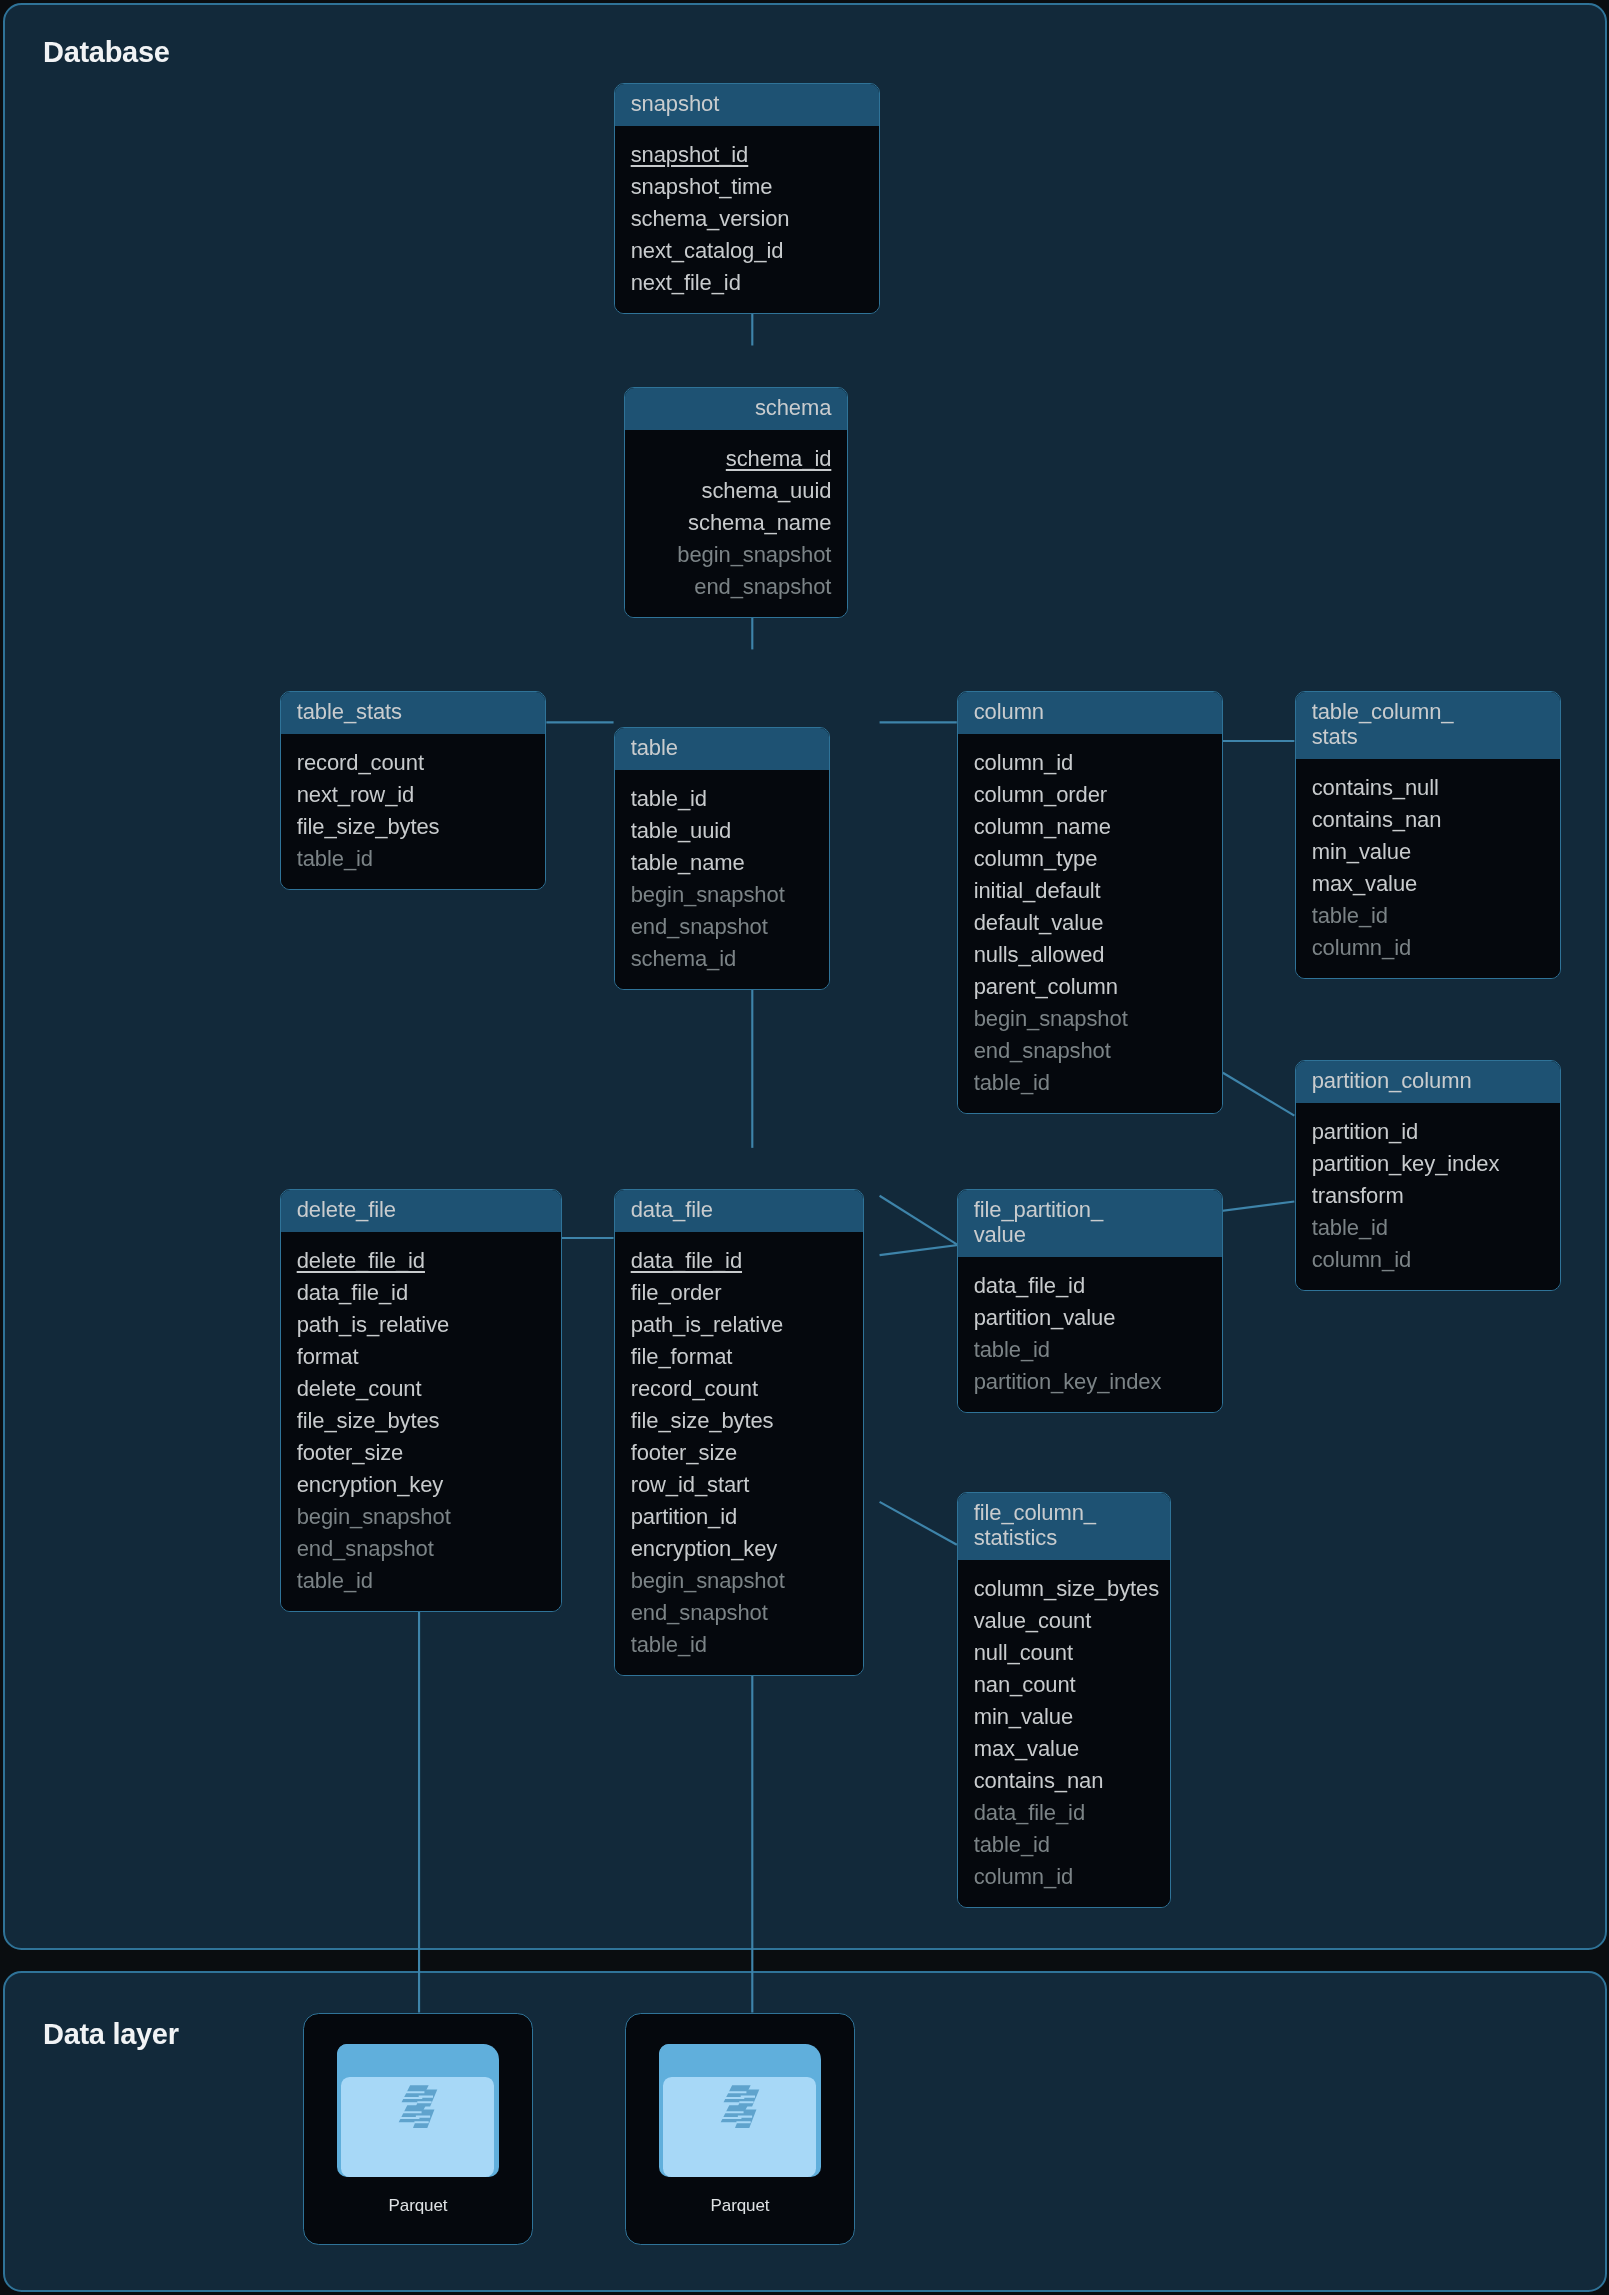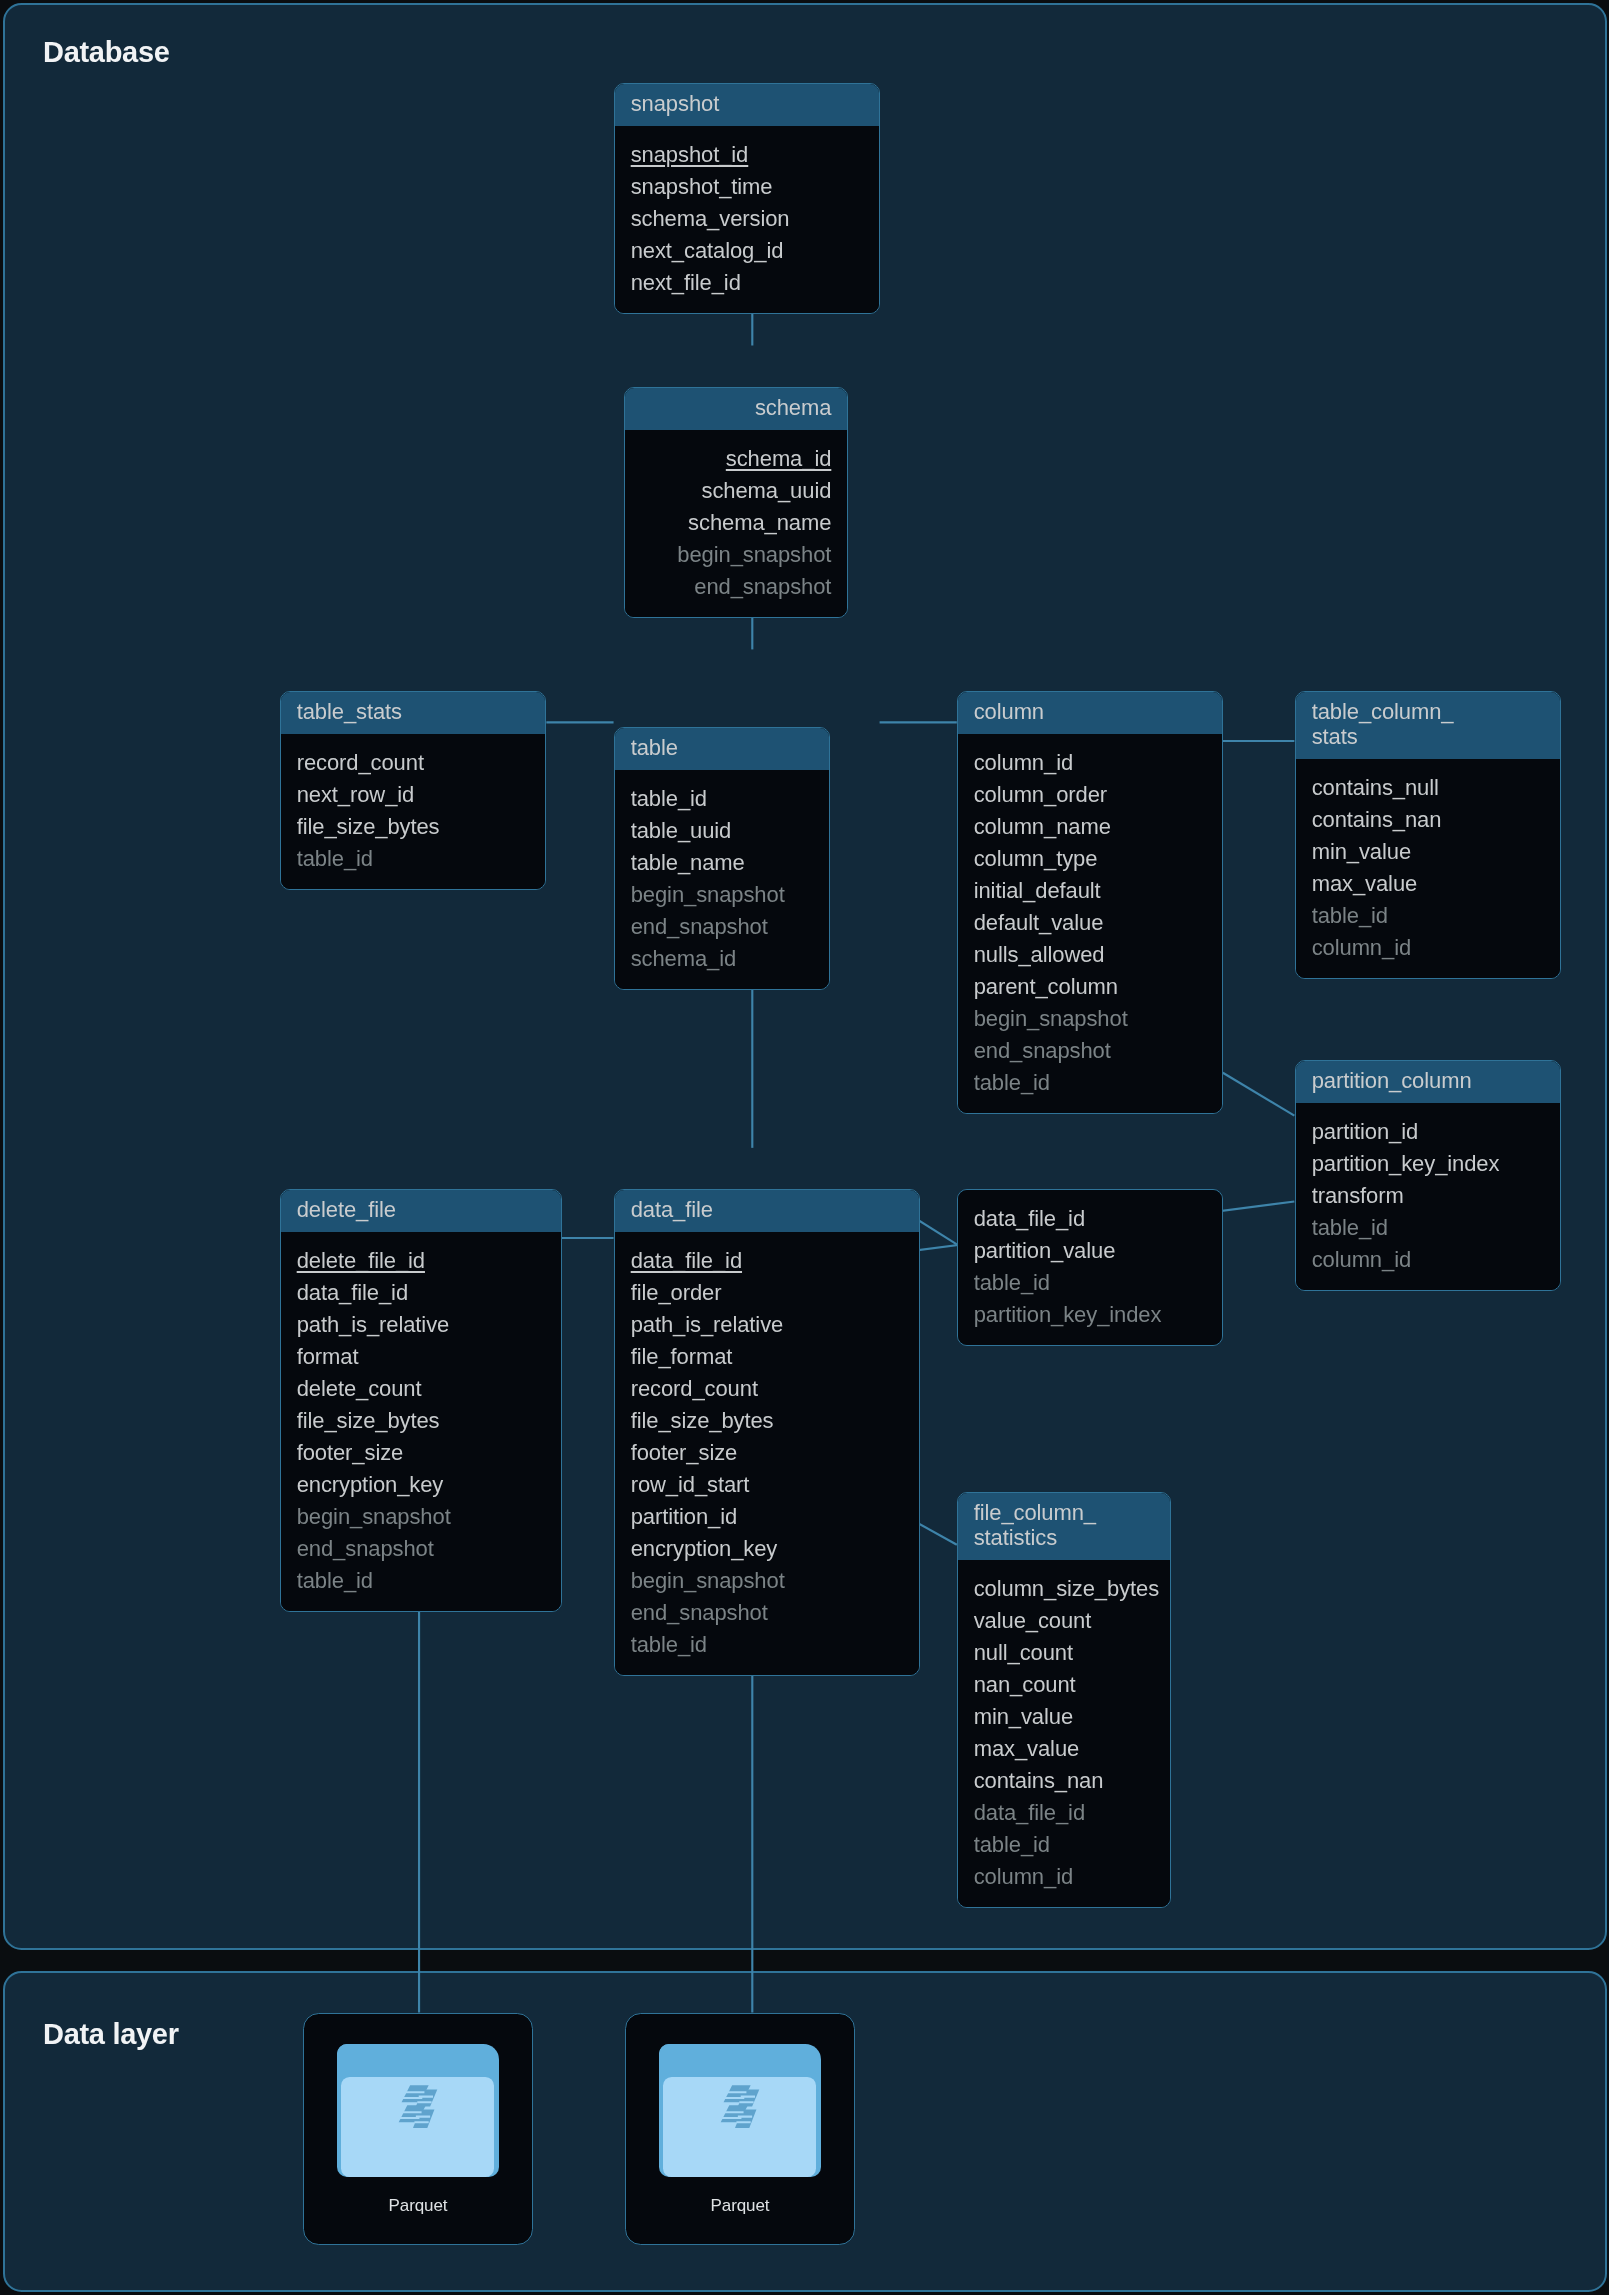--- a/index.html
+++ b/index.html
@@ -243,39 +243,40 @@
           <div class="field">format</div>
           <div class="field">delete_count</div>
           <div class="field">file_size_bytes</div>
           <div class="field">footer_size</div>
           <div class="field">encryption_key</div>
           <div class="field fk">begin_snapshot</div>
           <div class="field fk">end_snapshot</div>
           <div class="field fk">table_id</div>
         </div>
       </div>
-      <div class="entity" style="left: 614px; top: 1148px; width: 306px;">
+      <div class="entity" style="left: 614px; top: 1148px; width: 250px;">
         <div class="entity-header">data_file</div>
         <div class="entity-body">
           <div class="field pk">data_file_id</div>
           <div class="field">file_order</div>
           <div class="field">path_is_relative</div>
           <div class="field">file_format</div>
           <div class="field">record_count</div>
           <div class="field">file_size_bytes</div>
           <div class="field">footer_size</div>
           <div class="field">row_id_start</div>
           <div class="field">partition_id</div>
           <div class="field">encryption_key</div>
           <div class="field fk">begin_snapshot</div>
           <div class="field fk">end_snapshot</div>
           <div class="field fk">table_id</div>
         </div>
       </div>
       <div class="entity" style="left: 957px; top: 1148px; width: 266px;">
+        <div class="entity-header">file_partition_<br>value</div>
         <div class="entity-body">
           <div class="field">data_file_id</div>
           <div class="field">partition_value</div>
           <div class="field fk">table_id</div>
           <div class="field fk">partition_key_index</div>
         </div>
       </div>
       <div class="entity" style="left: 957px; top: 1451px; width: 214px;">
         <div class="entity-header">file_column_<br>statistics</div>
         <div class="entity-body">

